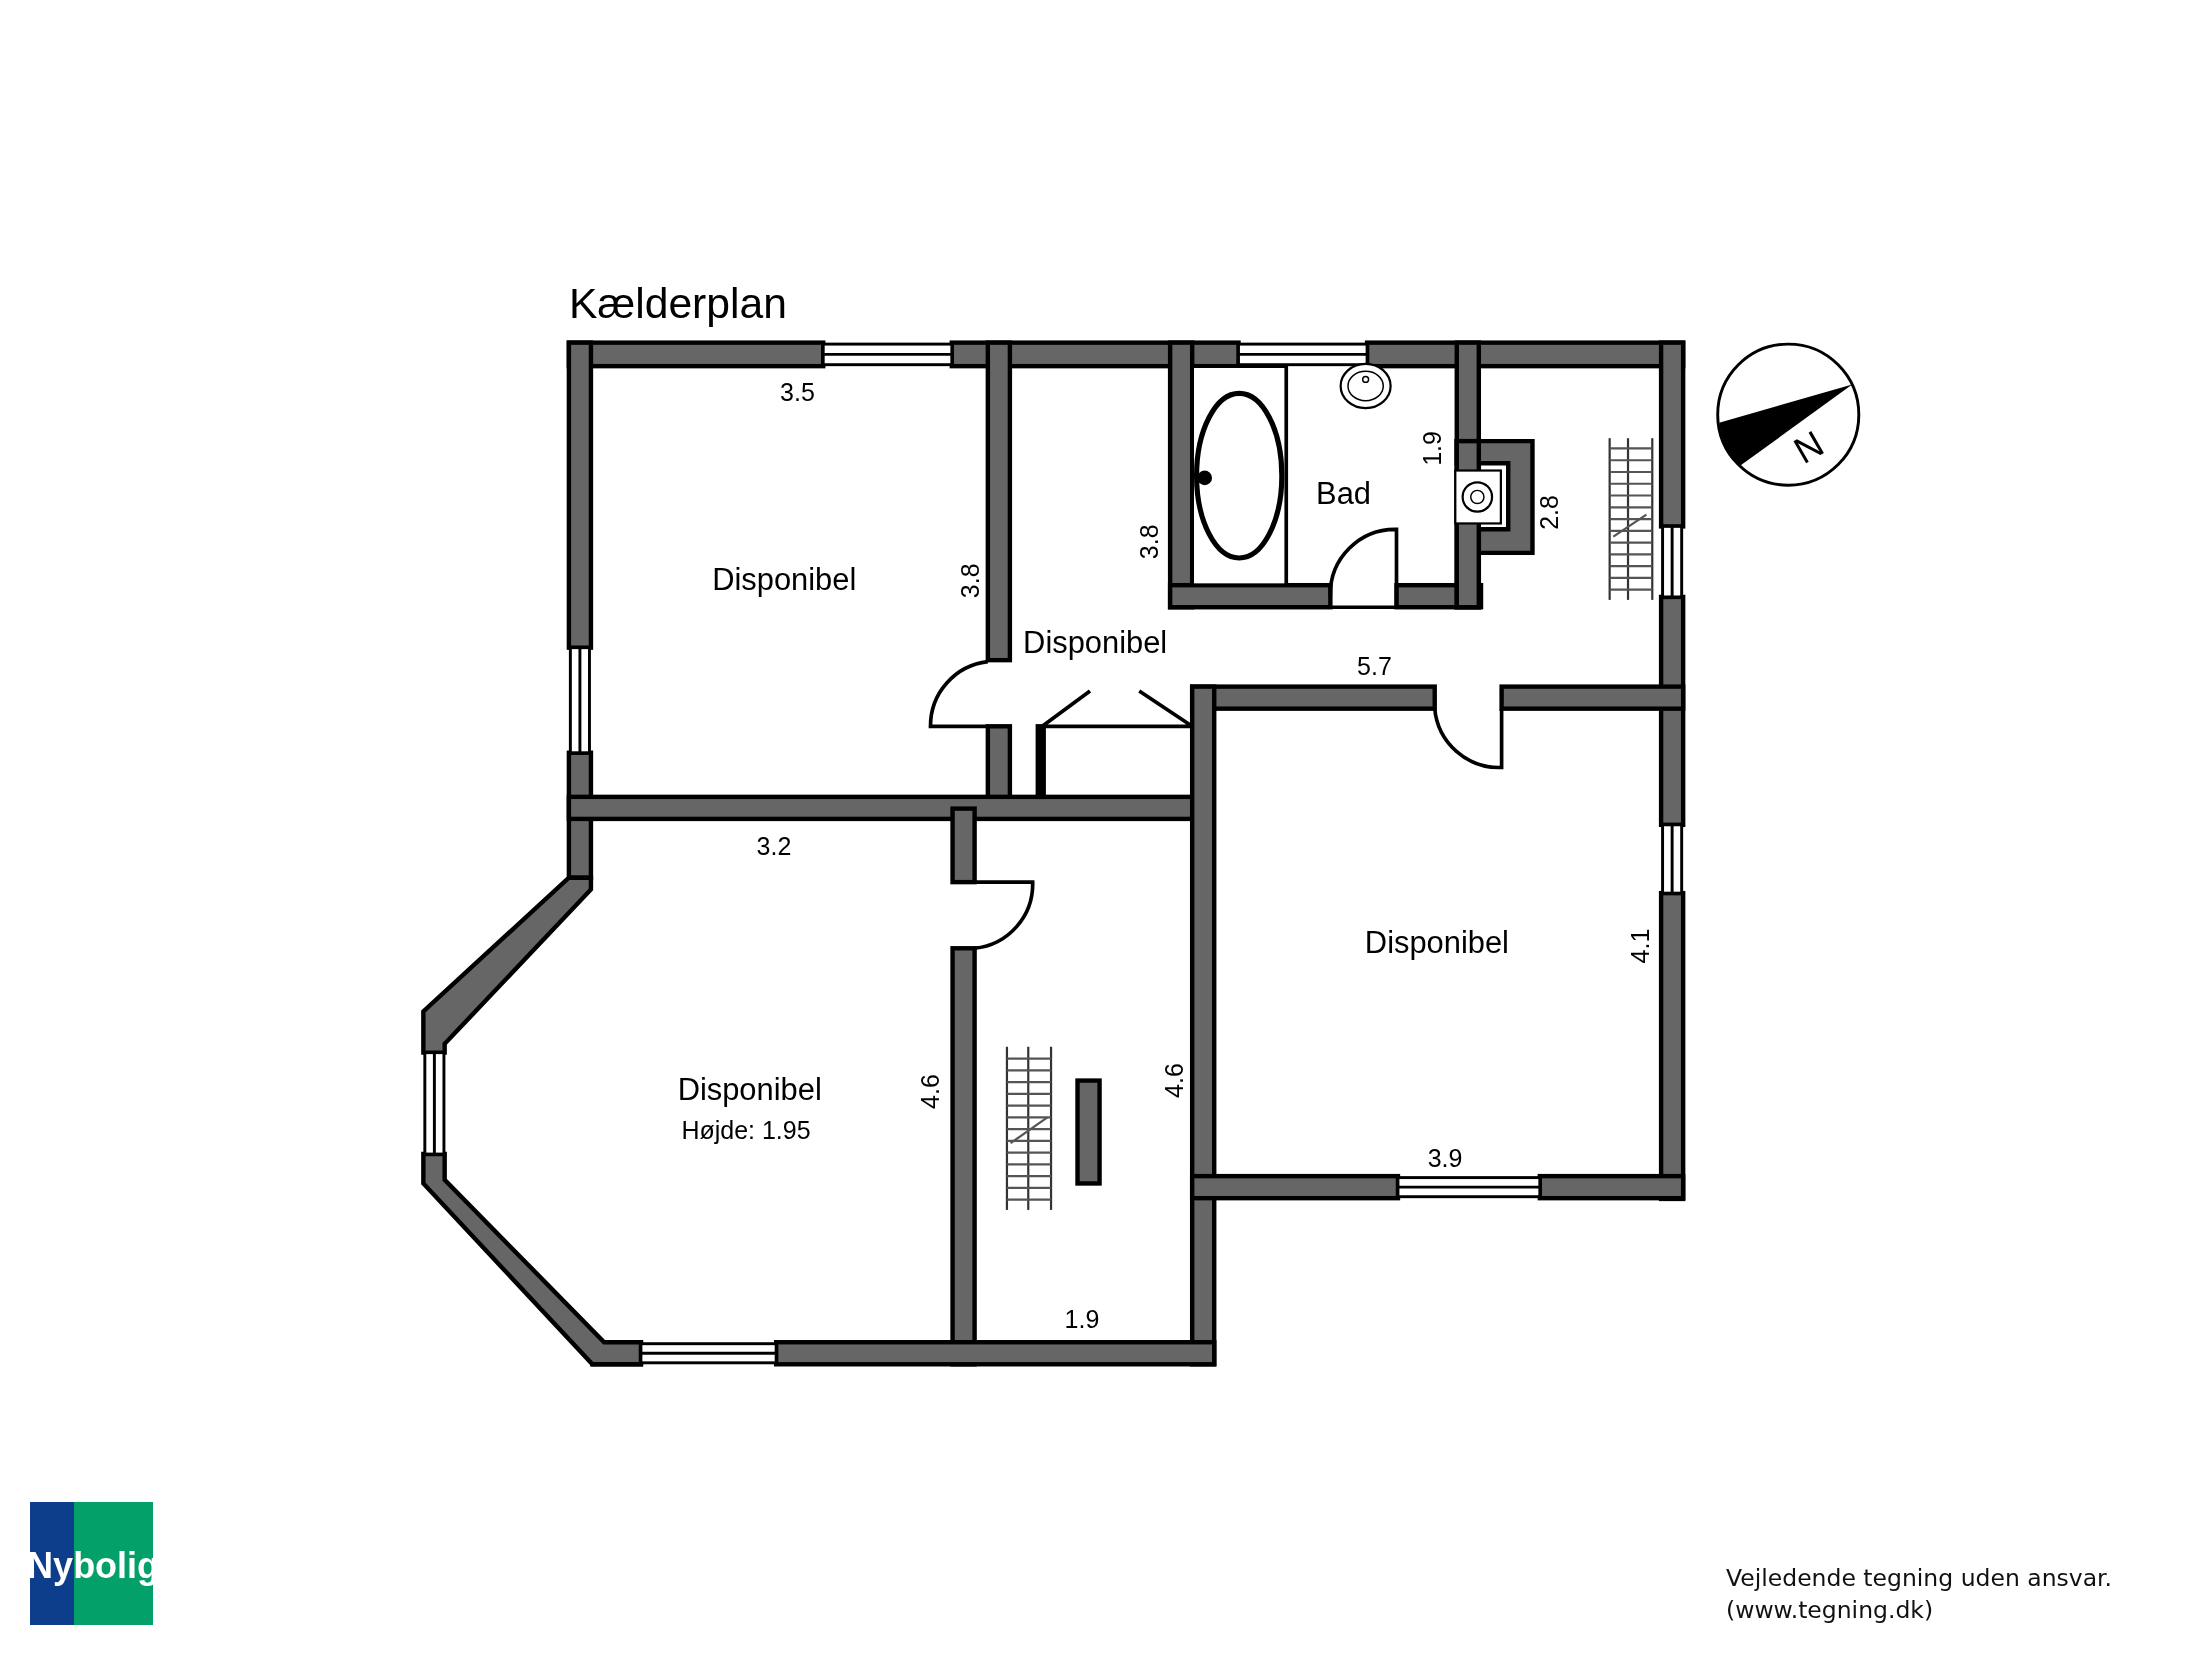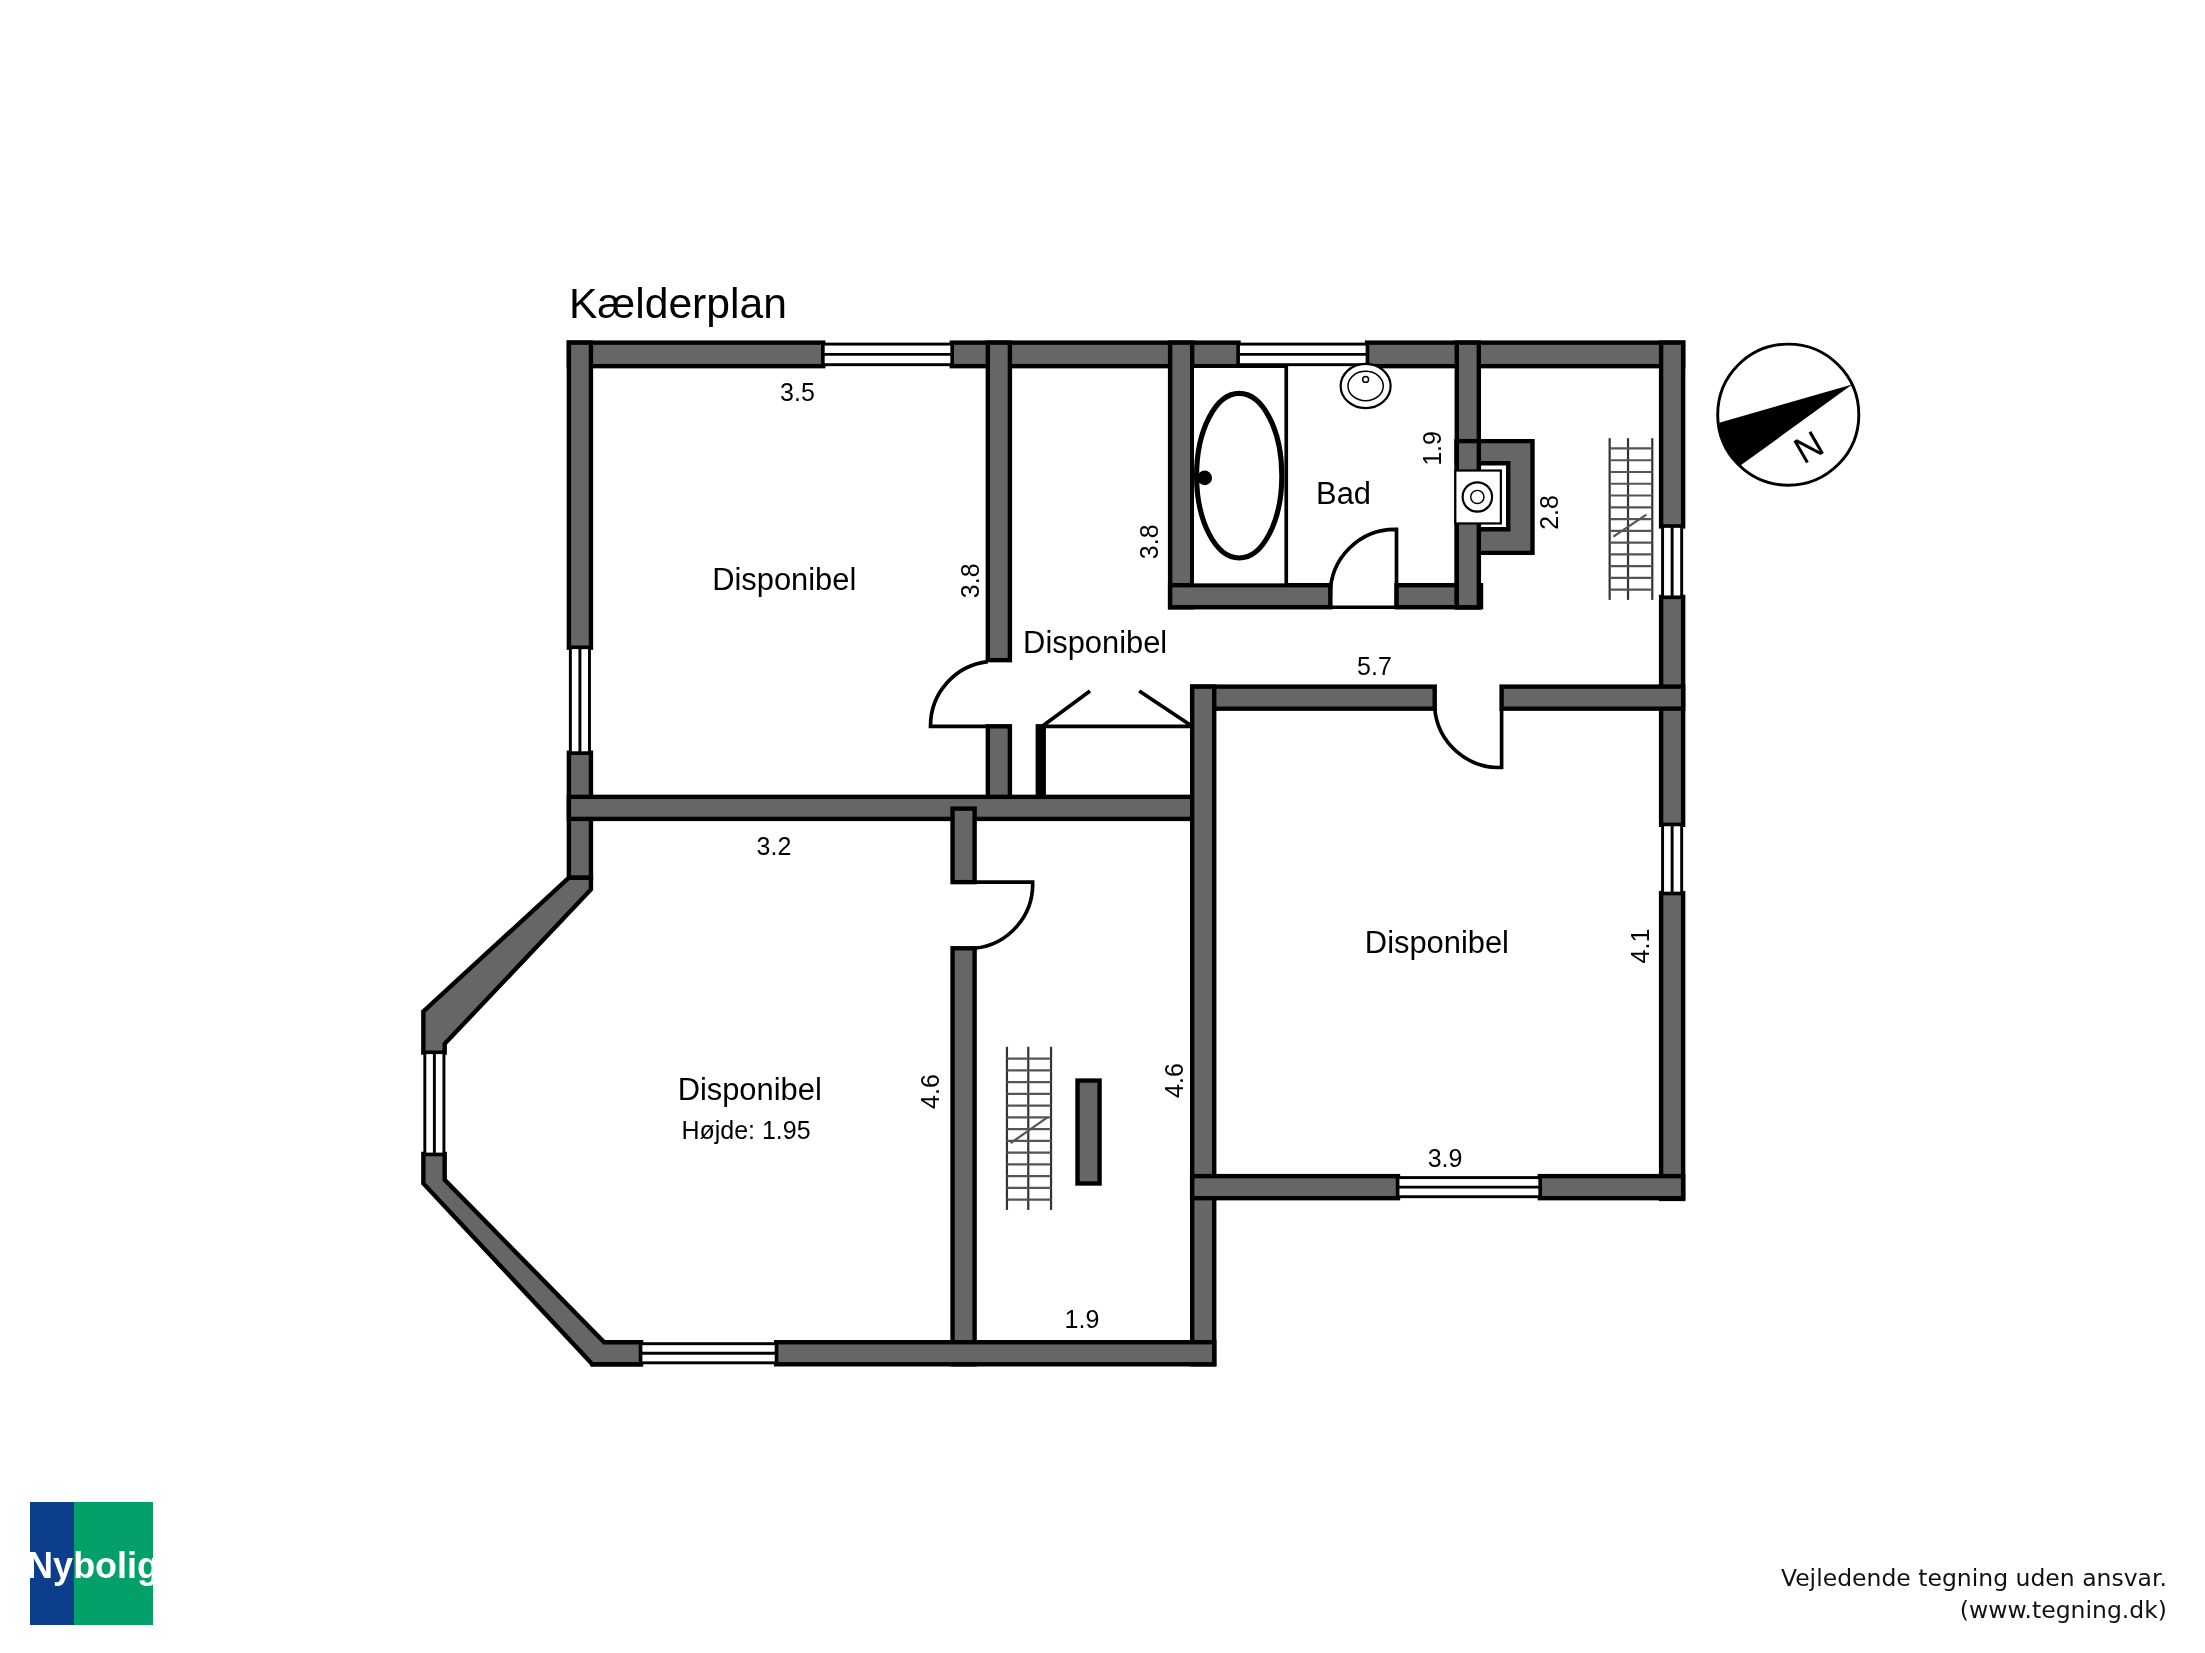--- a/index.html
+++ b/index.html
@@ -12,21 +12,21 @@
     .lbl { font-family: "Liberation Sans", sans-serif; fill: #000000; }
     .room { font-size: 42px; }
     .dim { font-size: 34px; }
     .title { font-size: 58px; }
     .stair { stroke: #555555; stroke-width: 3; fill: none; }
     .stairrail { stroke: #333333; stroke-width: 3; }
     .logo { position: absolute; left: 30px; top: 1502px; width: 123px; height: 123px; display: flex; }
     .logo .blue { width: 44px; height: 100%; background: #0d3e8c; }
     .logo .green { flex: 1; height: 100%; background: #03a06a; }
     .logo .text { position: absolute; left: -2.9px; top: 43px; font-family: "Liberation Sans", sans-serif; font-weight: bold; font-size: 36px; color: #ffffff; letter-spacing: 0px; }
-    .disclaimer { position: absolute; right: 38px; top: 1562px; width: 441px; text-align: right; font-family: "DejaVu Sans", sans-serif; font-size: 23.5px; color: #111111; line-height: 32px; }
+    .disclaimer { position: absolute; right: 38px; top: 1562px; width: 441px; text-align: left; font-family: "DejaVu Sans", sans-serif; font-size: 23.5px; color: #111111; line-height: 32px; }
   </style>
 </head>
 <body>
 
 <svg id="plan" viewBox="0 0 3000 2250" xmlns="http://www.w3.org/2000/svg">
 
   <text class="lbl title" x="774" y="432">Kælderplan</text>
 
   <g>
 

